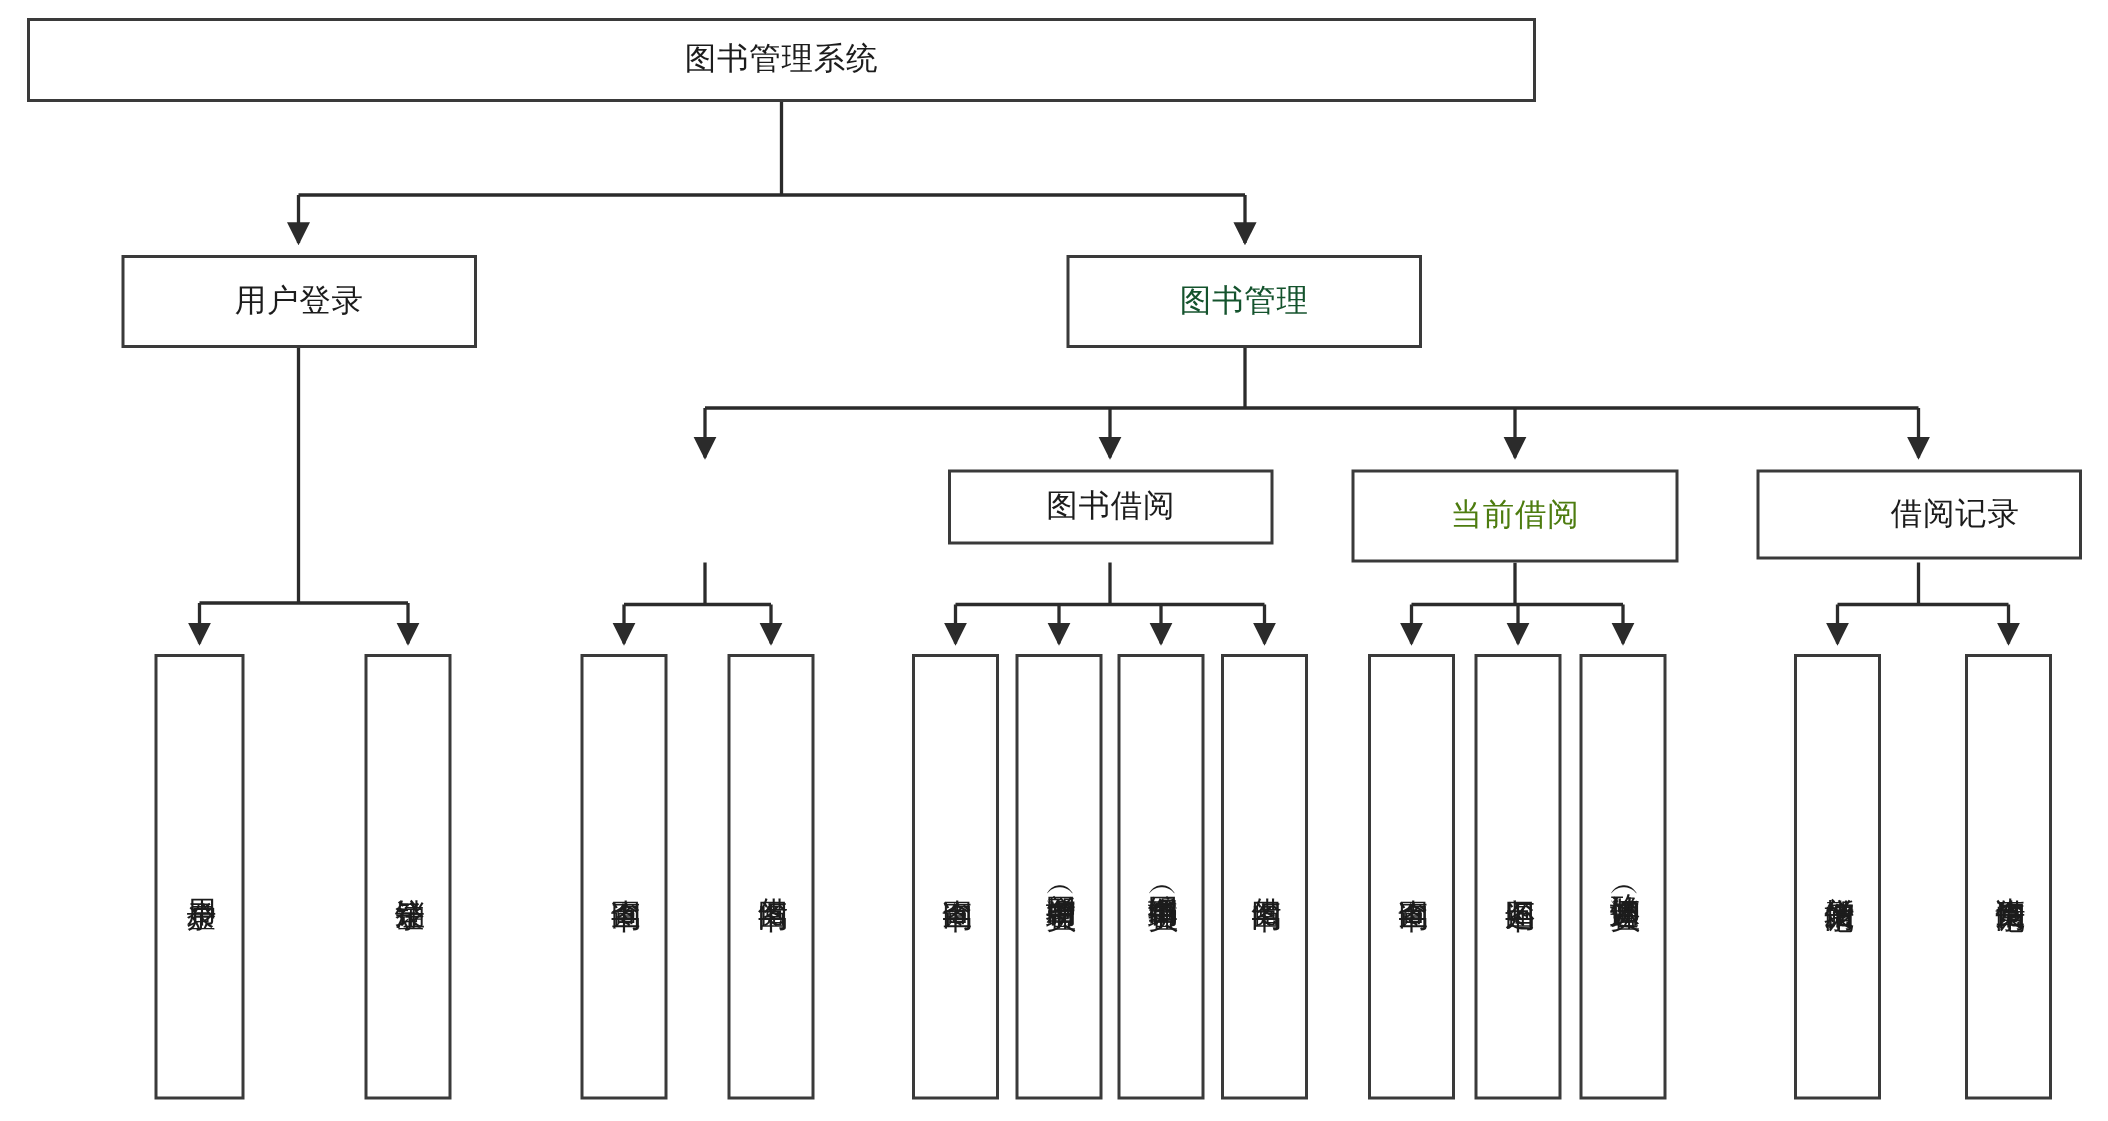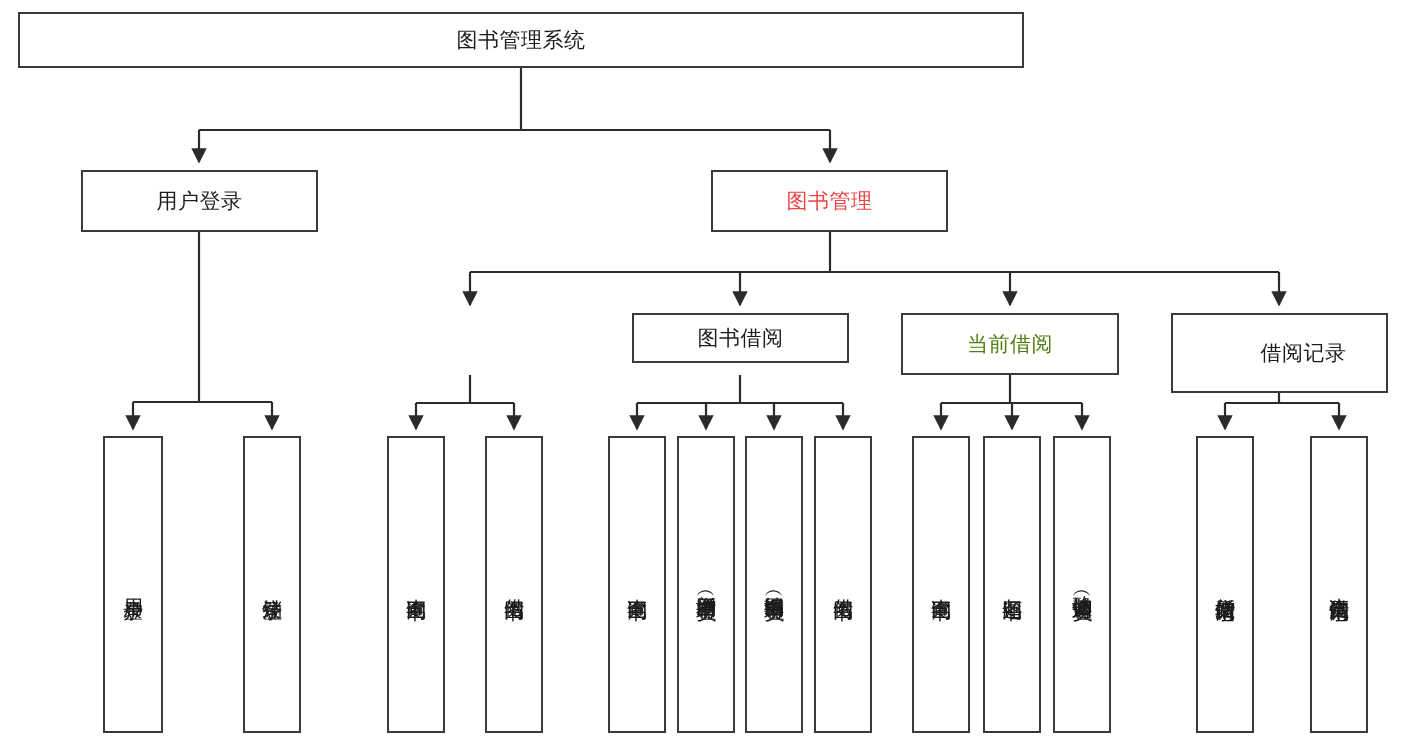--- a/index.html
+++ b/index.html
@@ -116,31 +116,31 @@
     </g>
   </svg>
 
   <div class="node horiz" style="left: 18px; top: 12px; width: 1006px; height: 56px; border-color: rgb(58, 58, 58); background: rgb(255, 255, 255); color: rgb(28, 28, 28);">
     <span class="label">图书管理系统</span>
   </div>
 
   <div class="node horiz" style="left: 81px; top: 170px; width: 237px; height: 62px; border-color: rgb(58, 58, 58); background: rgb(255, 255, 255); color: rgb(28, 28, 28);">
     <span class="label">用户登录</span>
   </div>
-  <div class="node horiz" style="left: 711px; top: 170px; width: 237px; height: 62px; border-color: rgb(58, 58, 58); background: rgb(255, 255, 255); color: #ef4444;">
+  <div class="node horiz" style="left: 711px; top: 170px; width: 237px; height: 62px; border-color: rgb(58, 58, 58); background: rgb(255, 255, 255); color: #14532d;">
     <span class="label">图书管理</span>
   </div>
 
   <div class="node horiz" style="left: 632px; top: 313px; width: 217px; height: 50px; border-color: rgb(58, 58, 58); background: rgb(255, 255, 255); color: rgb(28, 28, 28);">
     <span class="label">图书借阅</span>
   </div>
   <div class="node horiz" style="left: 901px; top: 313px; width: 218px; height: 62px; border-color: rgb(58, 58, 58); background: rgb(255, 255, 255); color: #4d7c0f;">
     <span class="label">当前借阅</span>
   </div>
-  <div class="node horiz" style="left: 1171px; top: 313px; width: 217px; height: 80px; border-color: rgb(58, 58, 58); background: rgb(255, 255, 255); color: rgb(28, 28, 28); padding-left: 48px;">
+  <div class="node horiz" style="left: 1171px; top: 313px; width: 217px; height: 60px; border-color: rgb(58, 58, 58); background: rgb(255, 255, 255); color: rgb(28, 28, 28); padding-left: 48px;">
     <span class="label">借阅记录</span>
   </div>
 
   <div class="node vert" style="left: 103px; top: 436px; width: 60px; height: 297px; border-color: rgb(58, 58, 58); background: rgb(255, 255, 255); color: rgb(28, 28, 28);">
     <span class="label">用户登录</span>
   </div>
   <div class="node vert" style="left: 243px; top: 436px; width: 58px; height: 297px; border-color: rgb(58, 58, 58); background: rgb(255, 255, 255); color: rgb(28, 28, 28);">
     <span class="label">注销登录</span>
   </div>
   <div class="node vert" style="left: 387px; top: 436px; width: 58px; height: 297px; border-color: rgb(58, 58, 58); background: rgb(255, 255, 255); color: rgb(28, 28, 28);">

